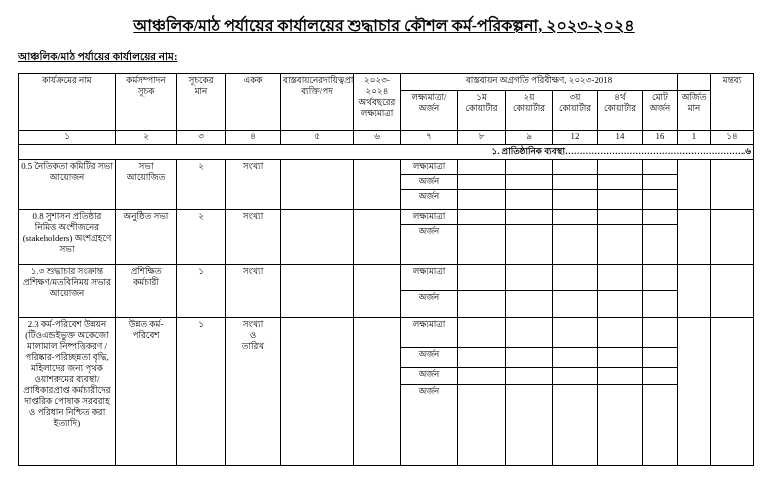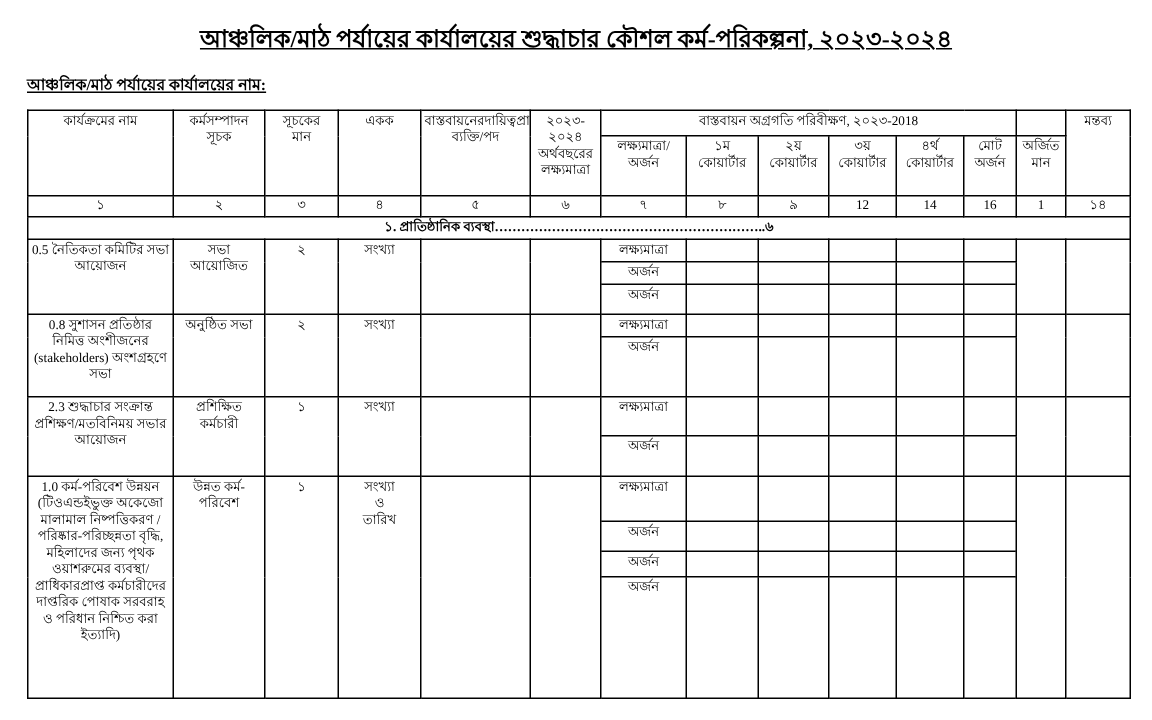--- a/index.html
+++ b/index.html
@@ -20,21 +20,21 @@
     margin:2px 0 0 18px;
   }
   table.plan td,table.plan th{
     border:1px solid #000;padding:1px 2px;font-size:8.8px;line-height:1.25;
     vertical-align:top;white-space:pre-line;font-weight:normal;text-align:center;
     overflow:hidden;
   }
   td.name{text-align:left;}
   td.sub{text-align:left;}
   tr.numrow td{height:13px;padding:0 1px;}
-  tr.secrow td{text-align:center;font-weight:bold;height:12px;}
+  tr.secrow td{text-align:right;font-weight:bold;height:12px;}
   tr.h1>th{height:14px;}
   tr.h2>th{height:37px;}
 </style>
 </head>
 <body>
 
 
 
 <div class="title">আঞ্চলিক/মাঠ পর্যায়ের কার্যালয়ের শুদ্ধাচার কৌশল কর্ম-পরিকল্পনা, ২০২৩-২০২৪</div>
 <div class="office-label">আঞ্চলিক/মাঠ পর্যায়ের কার্যালয়ের নাম:</div>
@@ -165,21 +165,21 @@
     <tr style="height:40px">
       <td class="sub">অর্জন</td>
       <td></td>
       <td></td>
       <td></td>
       <td></td>
       <td></td>
     </tr>
 
     <tr style="height:26px">
-      <td rowspan="2" class="name">2.3 শুদ্ধাচার সংক্রান্ত প্রশিক্ষণ/মতবিনিময় সভার আয়োজন</td>
+      <td rowspan="2" class="name">১.৩ শুদ্ধাচার সংক্রান্ত প্রশিক্ষণ/মতবিনিময় সভার আয়োজন</td>
       <td rowspan="2">প্রশিক্ষিত
 কর্মচারী</td>
       <td rowspan="2">১</td>
       <td rowspan="2">সংখ্যা</td>
       <td rowspan="2"></td>
       <td rowspan="2"></td>
       <td class="sub">লক্ষ্যমাত্রা</td>
       <td></td>
       <td></td>
       <td></td>
@@ -191,21 +191,21 @@
     <tr style="height:27px">
       <td class="sub">অর্জন</td>
       <td></td>
       <td></td>
       <td></td>
       <td></td>
       <td></td>
     </tr>
 
     <tr style="height:30px">
-      <td rowspan="4" class="name">1.0 কর্ম-পরিবেশ উন্নয়ন (টিওএন্ডইভুক্ত অকেজো মালামাল নিষ্পত্তিকরণ /পরিষ্কার-পরিচ্ছন্নতা বৃদ্ধি, মহিলাদের জন্য পৃথক ওয়াশরুমের ব্যবস্থা/প্রাধিকারপ্রাপ্ত কর্মচারীদের দাপ্তরিক পোষাক সরবরাহ ও পরিধান নিশ্চিত করা ইত্যাদি)</td>
+      <td rowspan="4" class="name">2.3 কর্ম-পরিবেশ উন্নয়ন (টিওএন্ডইভুক্ত অকেজো মালামাল নিষ্পত্তিকরণ /পরিষ্কার-পরিচ্ছন্নতা বৃদ্ধি, মহিলাদের জন্য পৃথক ওয়াশরুমের ব্যবস্থা/প্রাধিকারপ্রাপ্ত কর্মচারীদের দাপ্তরিক পোষাক সরবরাহ ও পরিধান নিশ্চিত করা ইত্যাদি)</td>
       <td rowspan="4">উন্নত কর্ম-
 পরিবেশ</td>
       <td rowspan="4">১</td>
       <td rowspan="4">সংখ্যা
 ও
 তারিখ</td>
       <td rowspan="4"></td>
       <td rowspan="4"></td>
       <td class="sub">লক্ষ্যমাত্রা</td>
       <td></td>

